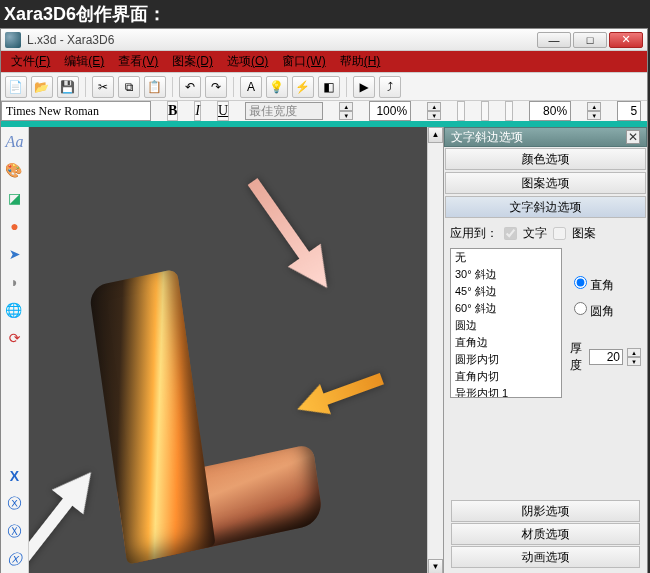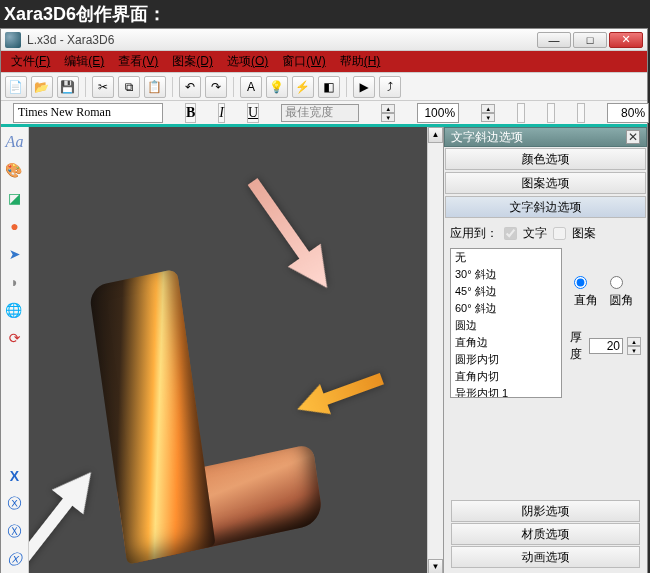--- a/index.html
+++ b/index.html
@@ -11,21 +11,21 @@
 .titlebar .title-text{color:#444}
 .win-btns{margin-left:auto;display:flex;gap:2px}
 .win-btn{width:34px;height:16px;border:1px solid #aaa;background:linear-gradient(#f8f8f8,#ddd);display:flex;align-items:center;justify-content:center;border-radius:2px;font-size:11px}
 .win-close{background:linear-gradient(#e77,#c33);color:#fff;border-color:#a22}
 .menubar{height:22px;display:flex;align-items:center;padding:0 4px;gap:2px;border-bottom:1px solid #ccc;background:#b91c1c}
 .menu-item{padding:2px 6px;cursor:default}
 .menu-item u{text-decoration:underline}
 .toolbar{height:28px;display:flex;align-items:center;padding:2px 4px;gap:4px;border-bottom:1px solid #ccc;background:#f4f4f4}
 .tbtn{width:22px;height:22px;border:1px solid #bbb;background:linear-gradient(#fff,#e8e8e8);border-radius:2px;display:flex;align-items:center;justify-content:center}
 .tsep{width:1px;height:20px;background:#ccc;margin:0 2px}
-.fontbar{height:26px;display:flex;align-items:center;padding:2px 12px;gap:22px;border-bottom:3px solid #14b8a6;background:#f4f4f4}
+.fontbar{height:26px;display:flex;align-items:center;padding:2px 0;gap:16px;border-bottom:6px solid #14b8a6;background:#f4f4f4}
 .font-select{width:150px;height:20px;border:1px solid #999;background:#fff;padding:0 4px;font-family:"Times New Roman",serif}
 .bold-btn,.italic-btn,.under-btn{width:20px;height:20px;border:1px solid #bbb;background:#f8f8f8;text-align:center;line-height:18px}
 .bold-btn{font-weight:bold;font-family:serif;font-size:14px}
 .italic-btn{font-style:italic;font-family:serif;font-size:14px}
 .under-btn{text-decoration:underline;font-family:serif;font-size:14px}
 .num-input{width:42px;height:20px;border:1px solid #999;background:#fff;text-align:right;padding:0 3px}
 .spinset{display:flex;flex-direction:column}
 .spinbtn{width:14px;height:9px;border:1px solid #aaa;background:#eee;font-size:7px;text-align:center;line-height:7px}
 .align-btn{width:22px;height:20px;border:1px solid #bbb;background:#f8f8f8;display:flex;flex-direction:column;justify-content:center;gap:2px;padding:3px}
 .align-btn span{height:1px;background:#444}
@@ -47,21 +47,21 @@
 .sb-track{flex:1;background:#f0f0f0}
 .right-panel{width:204px;background:#ececec;border-left:1px solid #999;display:flex;flex-direction:column}
 .panel-header{height:20px;background:linear-gradient(#8aa,#688);color:#fff;display:flex;align-items:center;padding:0 6px;border:1px solid #577}
 .panel-header .px{margin-left:auto;width:14px;height:14px;background:#eee;color:#333;text-align:center;line-height:12px;border:1px solid #999}
 .panel-row{height:22px;border:1px solid #bbb;background:linear-gradient(#f8f8f8,#e4e4e4);display:flex;align-items:center;justify-content:center;margin:1px}
 .panel-row.active{background:linear-gradient(#e0e8f0,#c8d4e4)}
 .bevel-options{padding:6px;display:flex;flex-direction:column;gap:6px;flex:1}
 .apply-row{display:flex;align-items:center;gap:6px}
 .list-box{width:112px;height:150px;border:1px solid #999;background:#fff;overflow:auto}
 .list-item{padding:1px 4px;font-size:11px}
-.radio-group{display:flex;flex-direction:row;gap:8px;padding:4px}
+.radio-group{display:flex;flex-direction:column;gap:8px;padding:4px}
 .thick-row{display:flex;align-items:center;gap:4px}
 .thick-input{width:34px;border:1px solid #999;text-align:right;padding:0 2px}
 .bottol{margin-top:auto}
 .dropdown-sel{width:78px;height:18px;border:1px solid #999;background:#eee;padding:0 3px;color:#888}
 </style>
 </head>
 <body>
 
 <div class="page-title">Xara3D6创作界面：</div>
 

